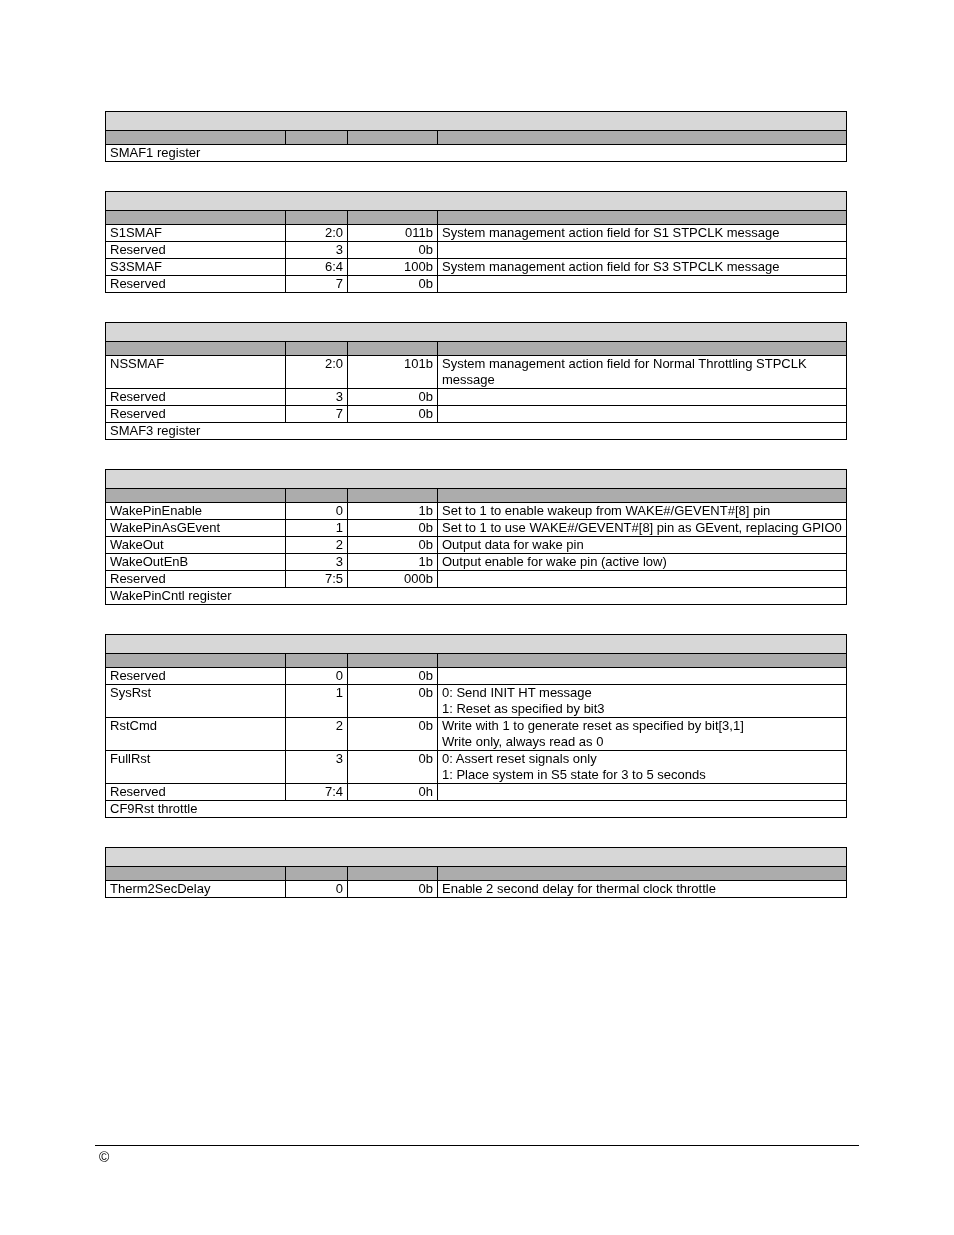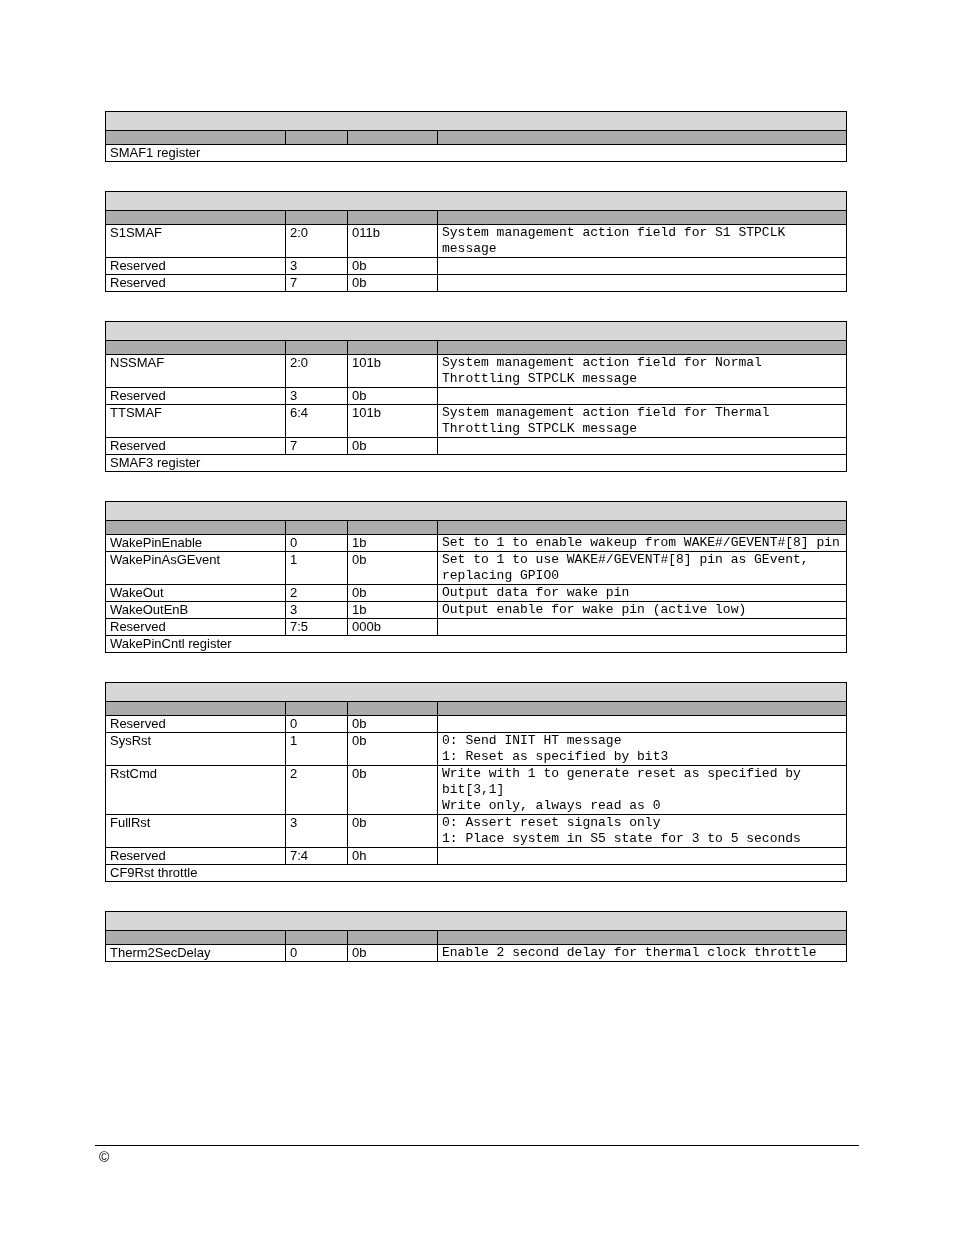--- a/index.html
+++ b/index.html
@@ -39,22 +39,22 @@
   .title-row td {
     height: 19px;
     background: #d7d7d7;
   }
   .header-row td {
     height: 14px;
     background: #acacac;
   }
   .data-row td { height: 16px; }
   .caption-row td { height: 17px; }
-  .col-bits, .col-default { text-align: left; margin-top: 12px; }
-  .col-desc { white-space: pre-line; font-family: Liberation Mono, monospace; }
+  .col-bits, .col-default { text-align: right; margin-top: 12px; }
+  .col-desc { white-space: pre-line; }
   .footer-rule {
     position: absolute;
     left: 95px;
     top: 1145px;
     width: 764px;
     border: none;
     border-top: 1px solid #000000;
   }
   .copyright {
     position: absolute;
@@ -114,20 +114,26 @@
             <td class="col-default">011b</td>
             <td class="col-desc">System management action field for S1 STPCLK message</td>
           </tr>
           <tr class="data-row">
             <td class="col-field">Reserved</td>
             <td class="col-bits">3</td>
             <td class="col-default">0b</td>
             <td class="col-desc"></td>
           </tr>
           <tr class="data-row">
+            <td class="col-field">S3SMAF</td>
+            <td class="col-bits">6:4</td>
+            <td class="col-default">100b</td>
+            <td class="col-desc">System management action field for S3 STPCLK message</td>
+          </tr>
+          <tr class="data-row">
             <td class="col-field">Reserved</td>
             <td class="col-bits">7</td>
             <td class="col-default">0b</td>
             <td class="col-desc"></td>
           </tr>
         </tbody>
       </table>
       <table class="reg-table">
         <colgroup>
           <col style="width: 180px;">
@@ -149,26 +155,20 @@
             <td class="col-field">NSSMAF</td>
             <td class="col-bits">2:0</td>
             <td class="col-default">101b</td>
             <td class="col-desc">System management action field for Normal Throttling STPCLK message</td>
           </tr>
           <tr class="data-row">
             <td class="col-field">Reserved</td>
             <td class="col-bits">3</td>
             <td class="col-default">0b</td>
             <td class="col-desc"></td>
-          </tr>
-          <tr class="data-row">
-            <td class="col-field">TTSMAF</td>
-            <td class="col-bits">6:4</td>
-            <td class="col-default">101b</td>
-            <td class="col-desc">System management action field for Thermal Throttling STPCLK message</td>
           </tr>
           <tr class="data-row">
             <td class="col-field">Reserved</td>
             <td class="col-bits">7</td>
             <td class="col-default">0b</td>
             <td class="col-desc"></td>
           </tr>
           <tr class="caption-row">
             <td colspan="4">SMAF3 register</td>
           </tr>

